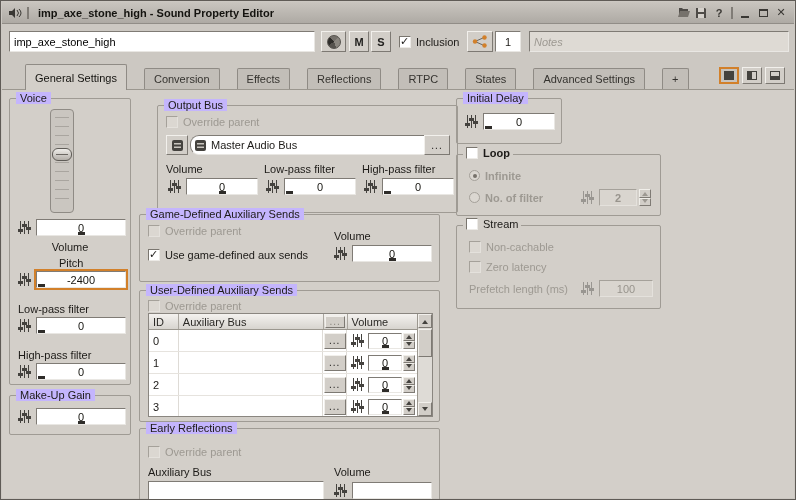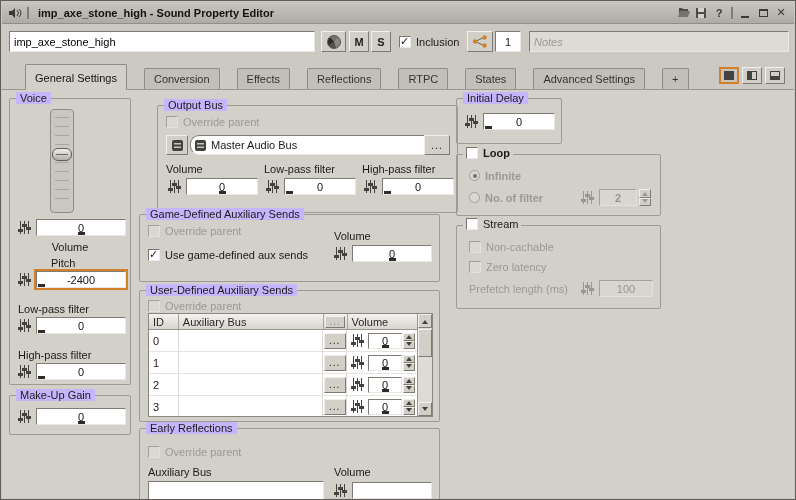--- a/index.html
+++ b/index.html
@@ -208,21 +208,21 @@
       <span class="vhandle" style="top:38px;"></span>
     </div>
     <div class="ctl" style="left:6px;top:120px;width:110px;">
       <span class="fader"></span>
       <div class="valbox">
         <span>0</span>
           <i class="ind ind-c"></i>
       </div>
     </div>
     <span class="lbl" style="left:0;right:0;top:142px;text-align:center;">Volume</span>
-    <span class="lbl" style="left:4px;top:158px;padding-left:37px;">Pitch</span>
+    <span class="lbl" style="left:12px;top:158px;padding-left:37px;">Pitch</span>
     <div class="ctl" style="left:6px;top:172px;width:110px;">
       <span class="fader"></span>
       <div class="valbox focus">
         <span>-2400</span>
           <i class="ind ind-l"></i>
       </div>
     </div>
     <span class="lbl" style="left:8px;top:204px;">Low-pass filter</span>
     <div class="ctl" style="left:6px;top:218px;width:110px;">
       <span class="fader"></span>

